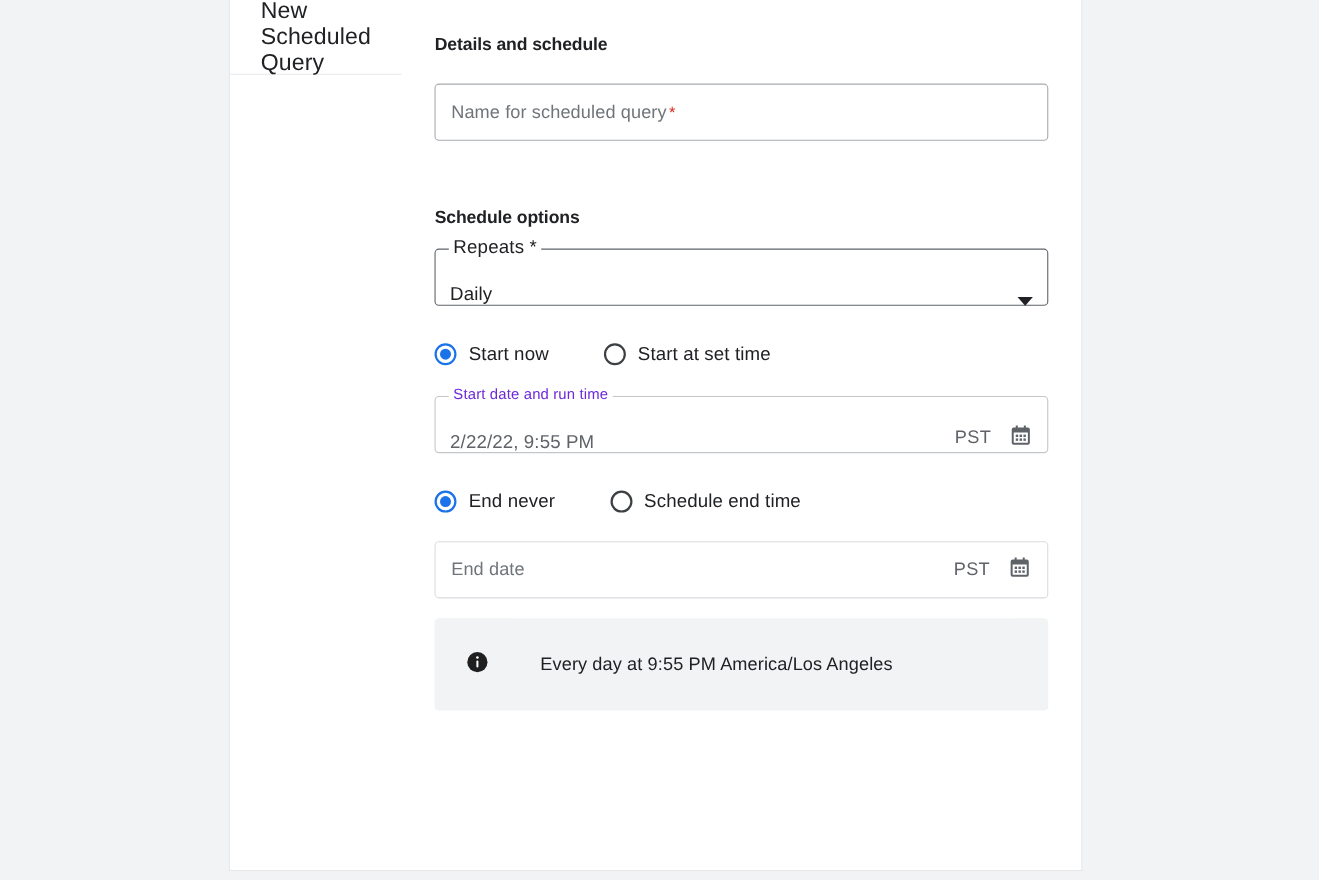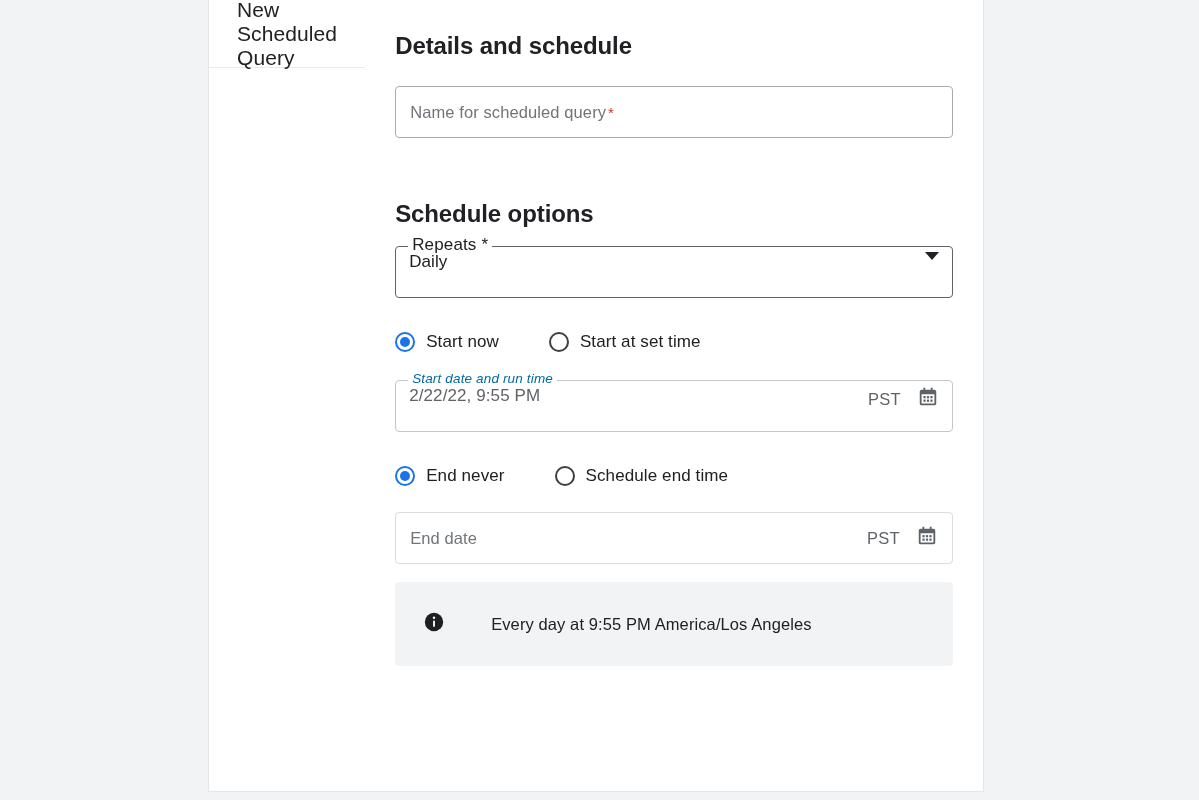--- a/index.html
+++ b/index.html
@@ -48,21 +48,21 @@
     letter-spacing: 0.1px;
   }
 
   .panel-body {
     flex: 1 1 auto;
     padding: 28px 30px 0 30px;
     overflow: hidden;
   }
 
   .section-title {
-    font-size: 24px;
+    font-size: 16px;
     font-weight: 700;
     color: #202124;
     letter-spacing: -0.1px;
     margin: 0;
   }
 
   #details-title { margin-top: 4px; }
   #schedule-title { margin-top: 0; }
 
   
@@ -125,29 +125,28 @@
     background: #ffffff;
     padding: 0 4px;
     font-size: 17px;
     font-weight: 400;
     color: #202124;
     letter-spacing: 0.15px;
     line-height: 16px;
   }
   .notched.light .float-label {
     font-weight: 400;
-    color: #0369a1;
+    color: #6d28d9;
     font-size: 13.5px;
-    font-style: italic;
   }
   .notched .inner {
     position: absolute;
     inset: 0;
     display: flex;
-    align-items: flex-start;
+    align-items: flex-end;
     padding: 6px 14px 0 14px;
   }
   .notched .value {
     font-size: 17px;
     color: #202124;
     letter-spacing: 0.1px;
   }
   .notched.light .value { color: #5f6368; }
 
   

